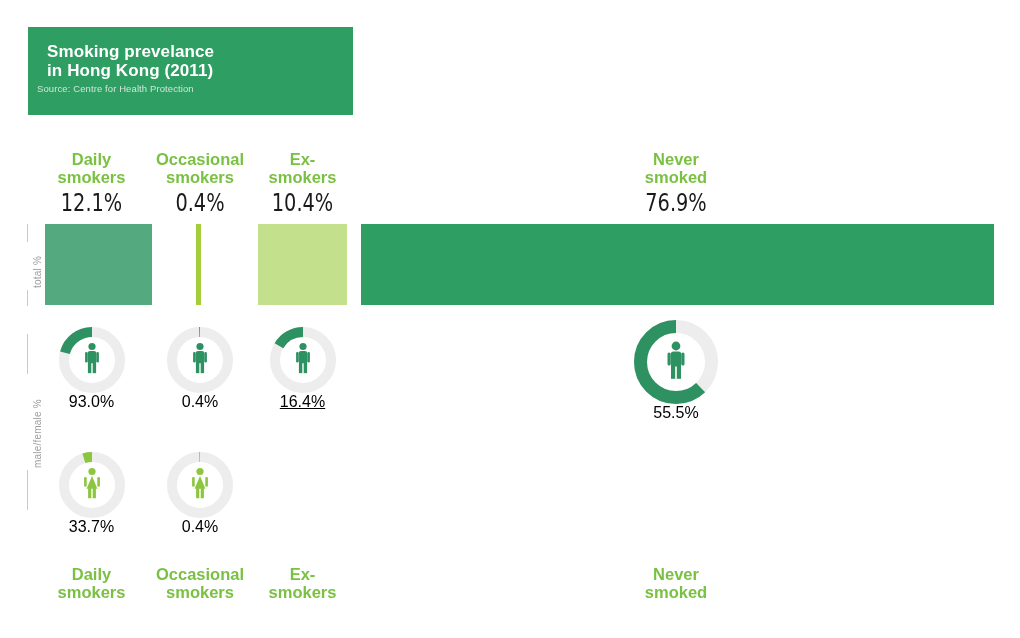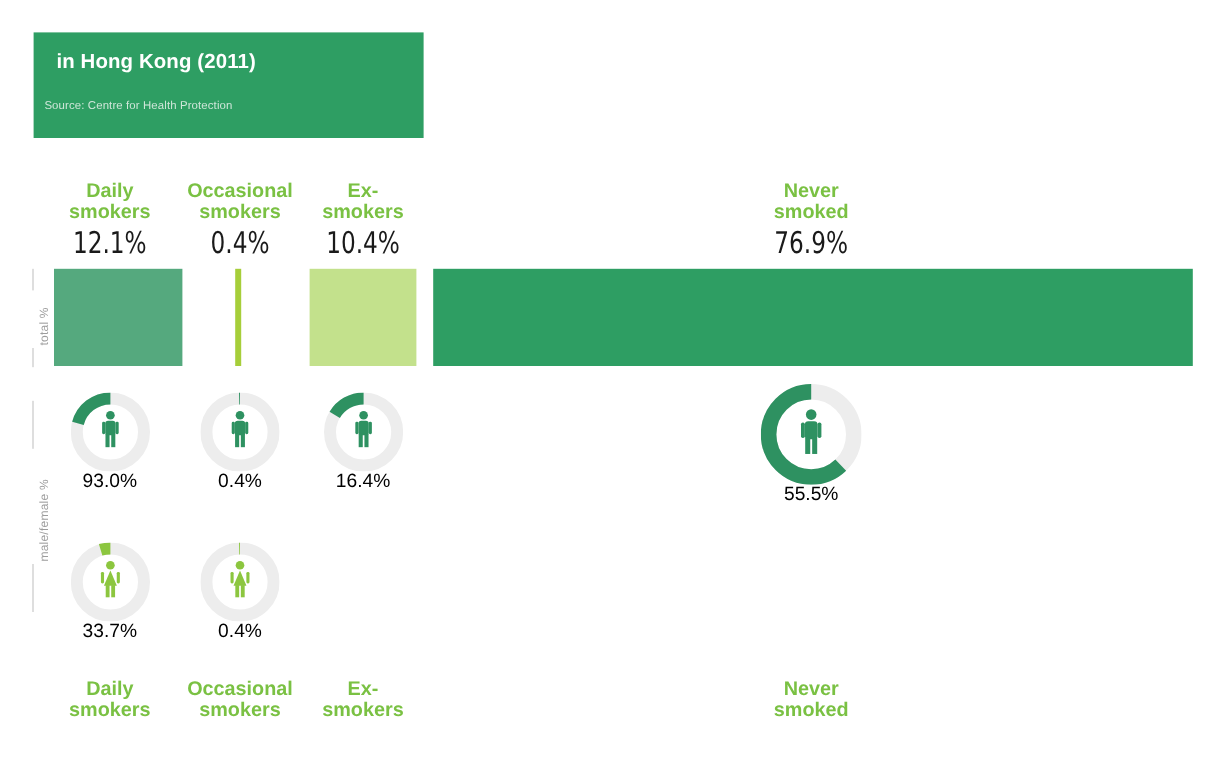--- a/index.html
+++ b/index.html
@@ -57,20 +57,21 @@
   .donut{position:relative;margin:0 auto;border-radius:50%;}
   .fig{position:absolute;left:50%;top:50%;transform:translate(-50%,-50%);}
 </style>
 </head>
 <body>
 
 <div class="canvas">
 
   <div class="title-block">
     <div class="title-text">
+      <div>Smoking prevelance</div>
       <div>in Hong Kong (2011)</div>
     </div>
     <div class="title-source">Source: Centre for Health Protection</div>
   </div>
 
   <div class="axis-tick" style="left:27px;top:224px;height:18px;"></div>
   <div class="axis-label" style="left:32px;top:288px;">total %</div>
   <div class="axis-tick" style="left:27px;top:290px;height:16px;"></div>
 
   <div class="axis-tick" style="left:27px;top:334px;height:40px;"></div>
@@ -147,21 +148,21 @@
           <rect x="1.6" y="9.4" width="2.6" height="10.5" rx="1.2" fill="#2e9161"></rect>
           <rect x="12.8" y="9.4" width="2.6" height="10.5" rx="1.2" fill="#2e9161"></rect>
           <rect x="4.4" y="19.6" width="3.4" height="11.2" fill="#2e9161"></rect>
           <rect x="9.2" y="19.6" width="3.4" height="11.2" fill="#2e9161"></rect>
         </svg>
       </span>
     </div>
     <div class="pct">0.4%</div>
   </div>
 
-  <div class="donut-cell" style="left:253px;top:327px;width:99px;">
+  <div class="donut-cell" style="left:253px;top:327px;width:99px;text-decoration:underline;">
     <div class="donut" style="width:66px;height:66px;">
       <svg width="66" height="66" viewBox="0 0 66 66">
         <circle cx="33" cy="33" r="28" fill="none" stroke="#ededed" stroke-width="10"></circle>
         <circle cx="33" cy="33" r="28" fill="none" stroke="#2e9161" stroke-width="10" stroke-dasharray="28.9 175.3" transform="rotate(-90 33 33) scale(1,-1) translate(0,-66)"></circle>
       </svg>
       <span class="fig">
         <svg width="17" height="31" viewBox="0 0 17 31">
           <circle cx="8.5" cy="4" r="3.6" fill="#2e9161"></circle>
           <rect x="4.2" y="8.6" width="8.6" height="12.2" rx="2.4" fill="#2e9161"></rect>
           <rect x="1.6" y="9.4" width="2.6" height="10.5" rx="1.2" fill="#2e9161"></rect>

